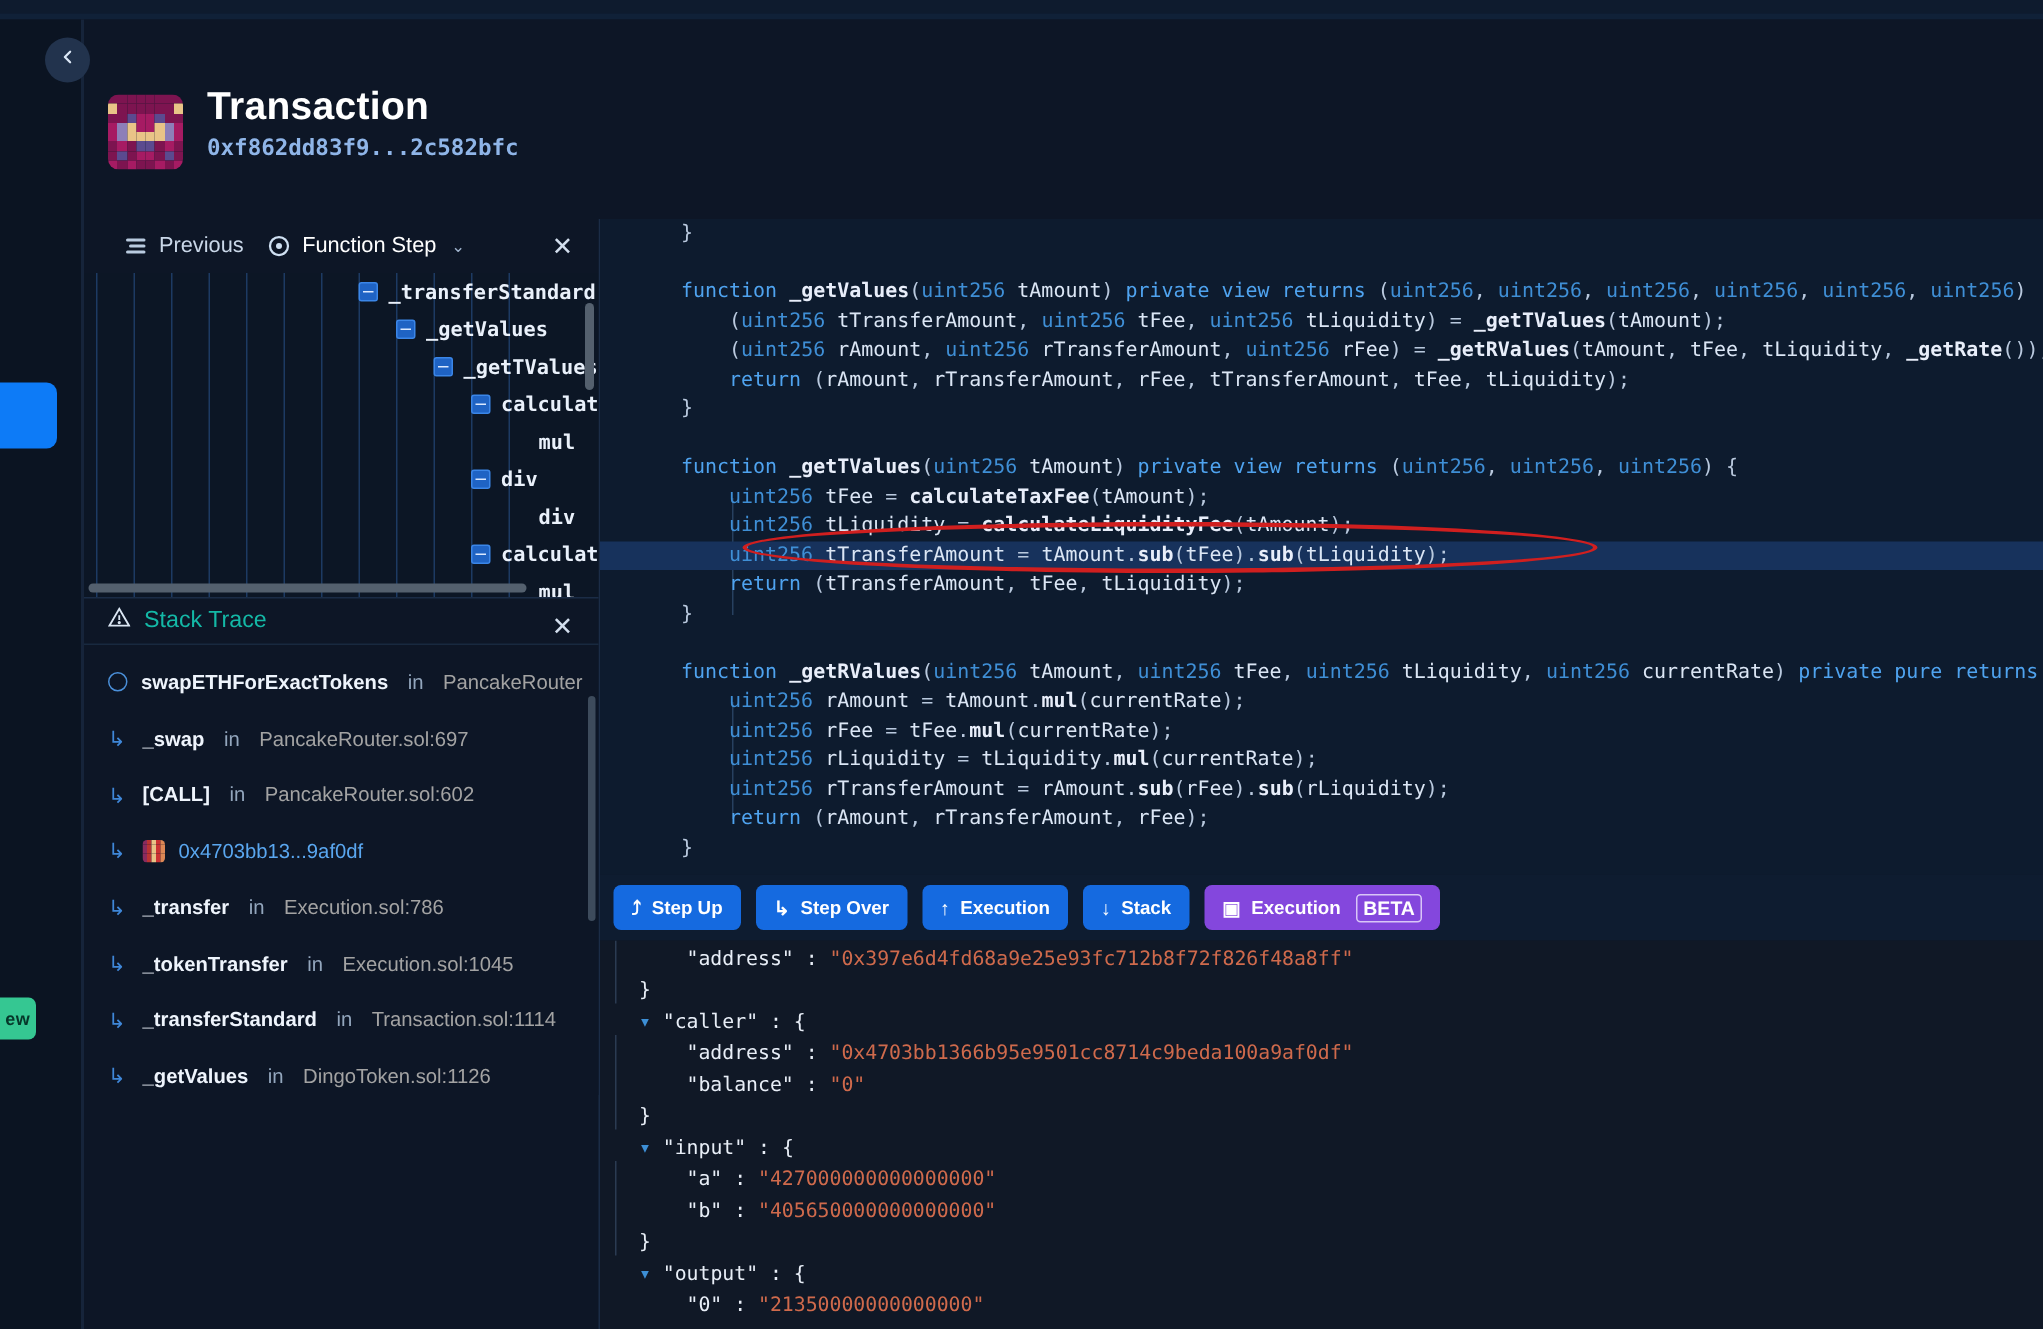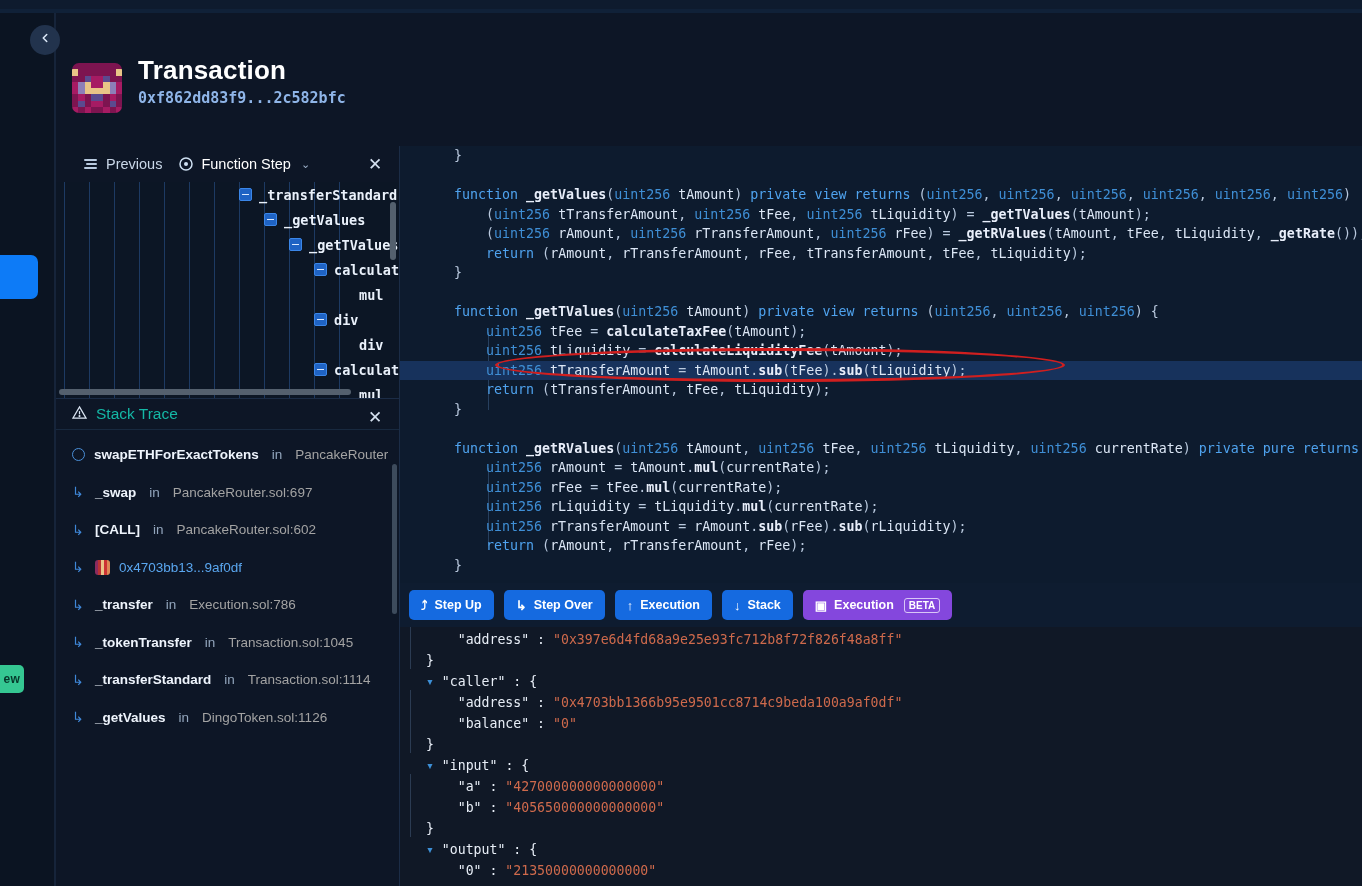--- a/index.html
+++ b/index.html
@@ -97,21 +97,21 @@
   
   .ellipse{ position:absolute; left:495px; top:348px; width:570px; height:34px;
      border:3px solid #d01f1f; border-radius:50%/50%; pointer-events:none; z-index:4;}
 
   
   .steps{ position:absolute; left:400px; top:583px; width:962px; height:44px; background:#0e1c30;
      display:flex; align-items:center; gap:10px; padding-left:9px; }
   .sbtn{ height:30px; border-radius:5px; background:#156ae0; color:#ffffff; font-size:12.5px; font-weight:bold;
      display:flex; align-items:center; gap:7px; padding:0 12px; cursor:pointer; white-space:nowrap;}
   .sbtn.purple{ background:#8447dd; }
-  .beta{ border:1.3px solid #d9c6f7; border-radius:3px; font-size:10px; padding:1px 4px; margin-left:3px; color:#fff;}
+  .beta{ border:1.3px solid #d9c6f7; border-radius:3px; font-size:13px; padding:1px 4px; margin-left:3px; color:#fff;}
   .sicon{ font-size:13px; }
 
   
   .jsonpanel{ position:absolute; left:400px; top:627px; width:962px; height:259px; background:#101826;
      overflow:hidden; padding-left:18px; padding-top:2px;}
   .jline{ height:21px; font-family:"DejaVu Sans Mono", monospace; font-size:13.2px; line-height:21px;
      white-space:pre; color:#dfe8f4; position:relative;}
   .jkey{ color:#e8eef7; }
   .jstr{ color:#cf6a4c; }
   .jcaret{ color:#3d8fd6; }
@@ -367,21 +367,21 @@
           <div class="srow">
             <span class="arrow-ic">↳</span>
             <span class="fn">_transfer</span>
             <span class="in">in</span>
             <span class="loc">Execution.sol:786</span>
           </div>
           <div class="srow">
             <span class="arrow-ic">↳</span>
             <span class="fn">_tokenTransfer</span>
             <span class="in">in</span>
-            <span class="loc">Transaction.sol:1045</span>
+            <span class="loc">Execution.sol:1045</span>
           </div>
           <div class="srow">
             <span class="arrow-ic">↳</span>
             <span class="fn">_transferStandard</span>
             <span class="in">in</span>
             <span class="loc">Transaction.sol:1114</span>
           </div>
           <div class="srow">
             <span class="arrow-ic">↳</span>
             <span class="fn">_getValues</span>

